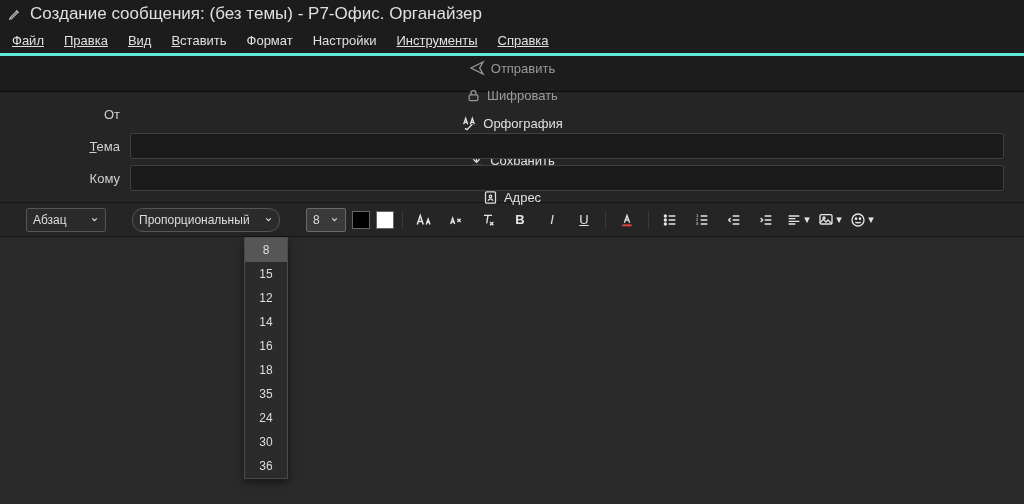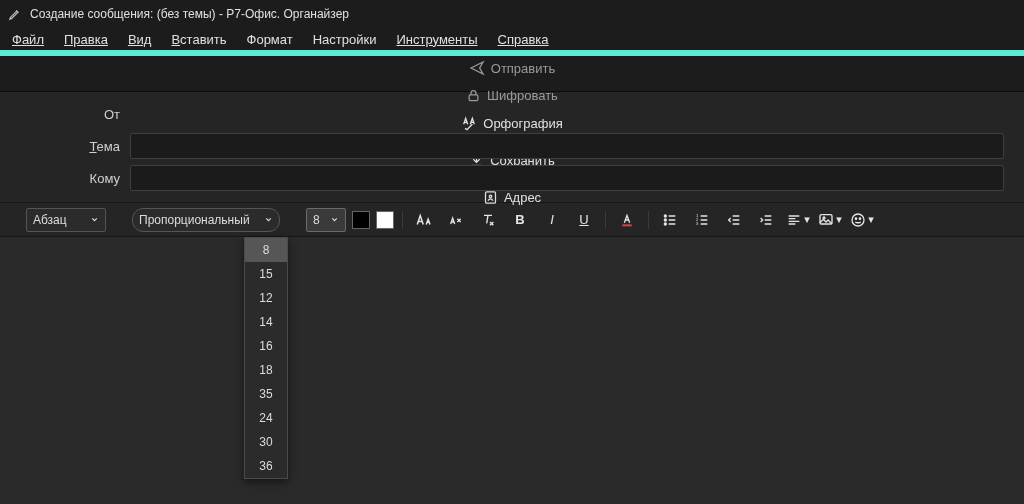--- a/index.html
+++ b/index.html
@@ -9,26 +9,26 @@
     color: #ddd;
     font-family: "Segoe UI", Arial, sans-serif;
     font-size: 13px;
   }
   .titlebar {
     display: flex; align-items: center; gap: 8px;
     height: 28px; padding: 0 8px;
     background: #1c1c1c;
   }
   .titlebar .pencil { color: #bbb; }
-  .titlebar .title { color: #e0e0e0; font-size: 12px; }
+  .titlebar .title { color: #e0e0e0; font-size: 17px; }
   .menubar {
     display: flex; align-items: center; gap: 4px;
     height: 28px; padding: 0 4px;
     background: #1c1c1c;
-    border-bottom: 6px solid #5eead4;
+    border-bottom: 3px solid #5eead4;
   }
   .menu-item {
     padding: 4px 8px; color: #e0e0e0; cursor: default;
   }
   .menu-item u { text-decoration: underline; }
   .toolbar {
     display: flex; align-items: center; gap: 2px;
     height: 36px; padding: 0 6px;
     background: #1c1c1c;
     border-bottom: 1px solid #0c0c0c;

